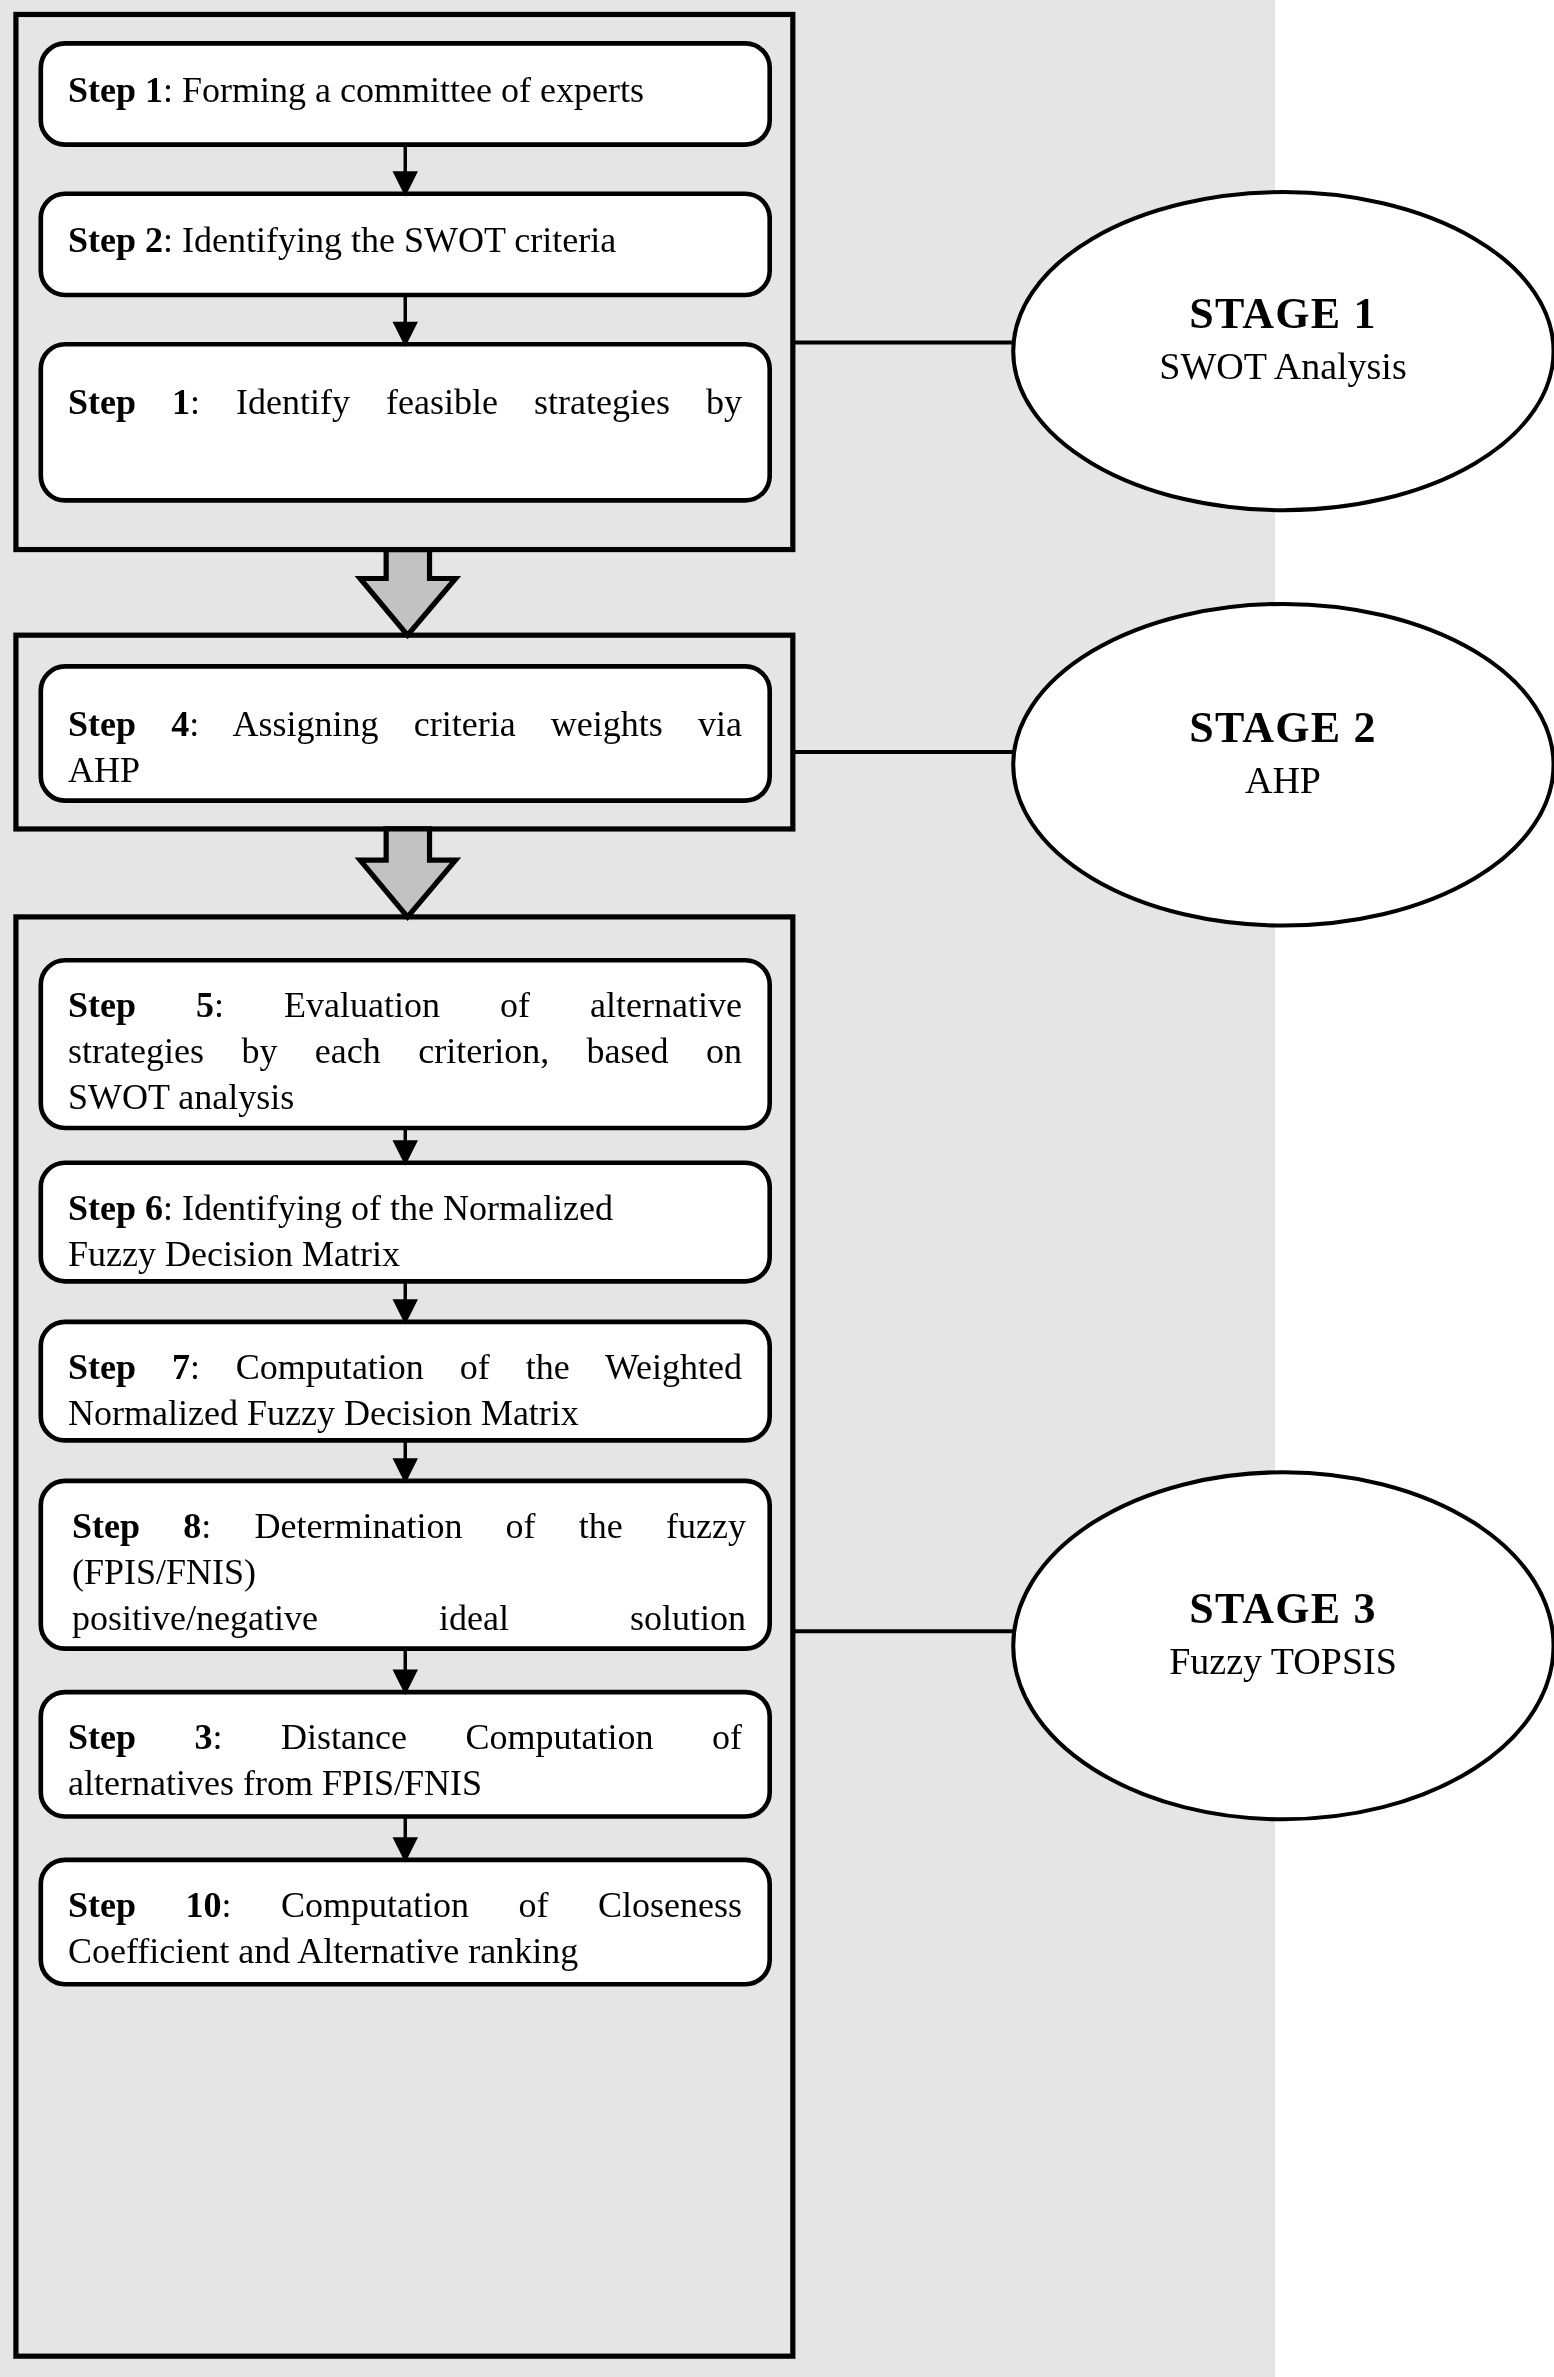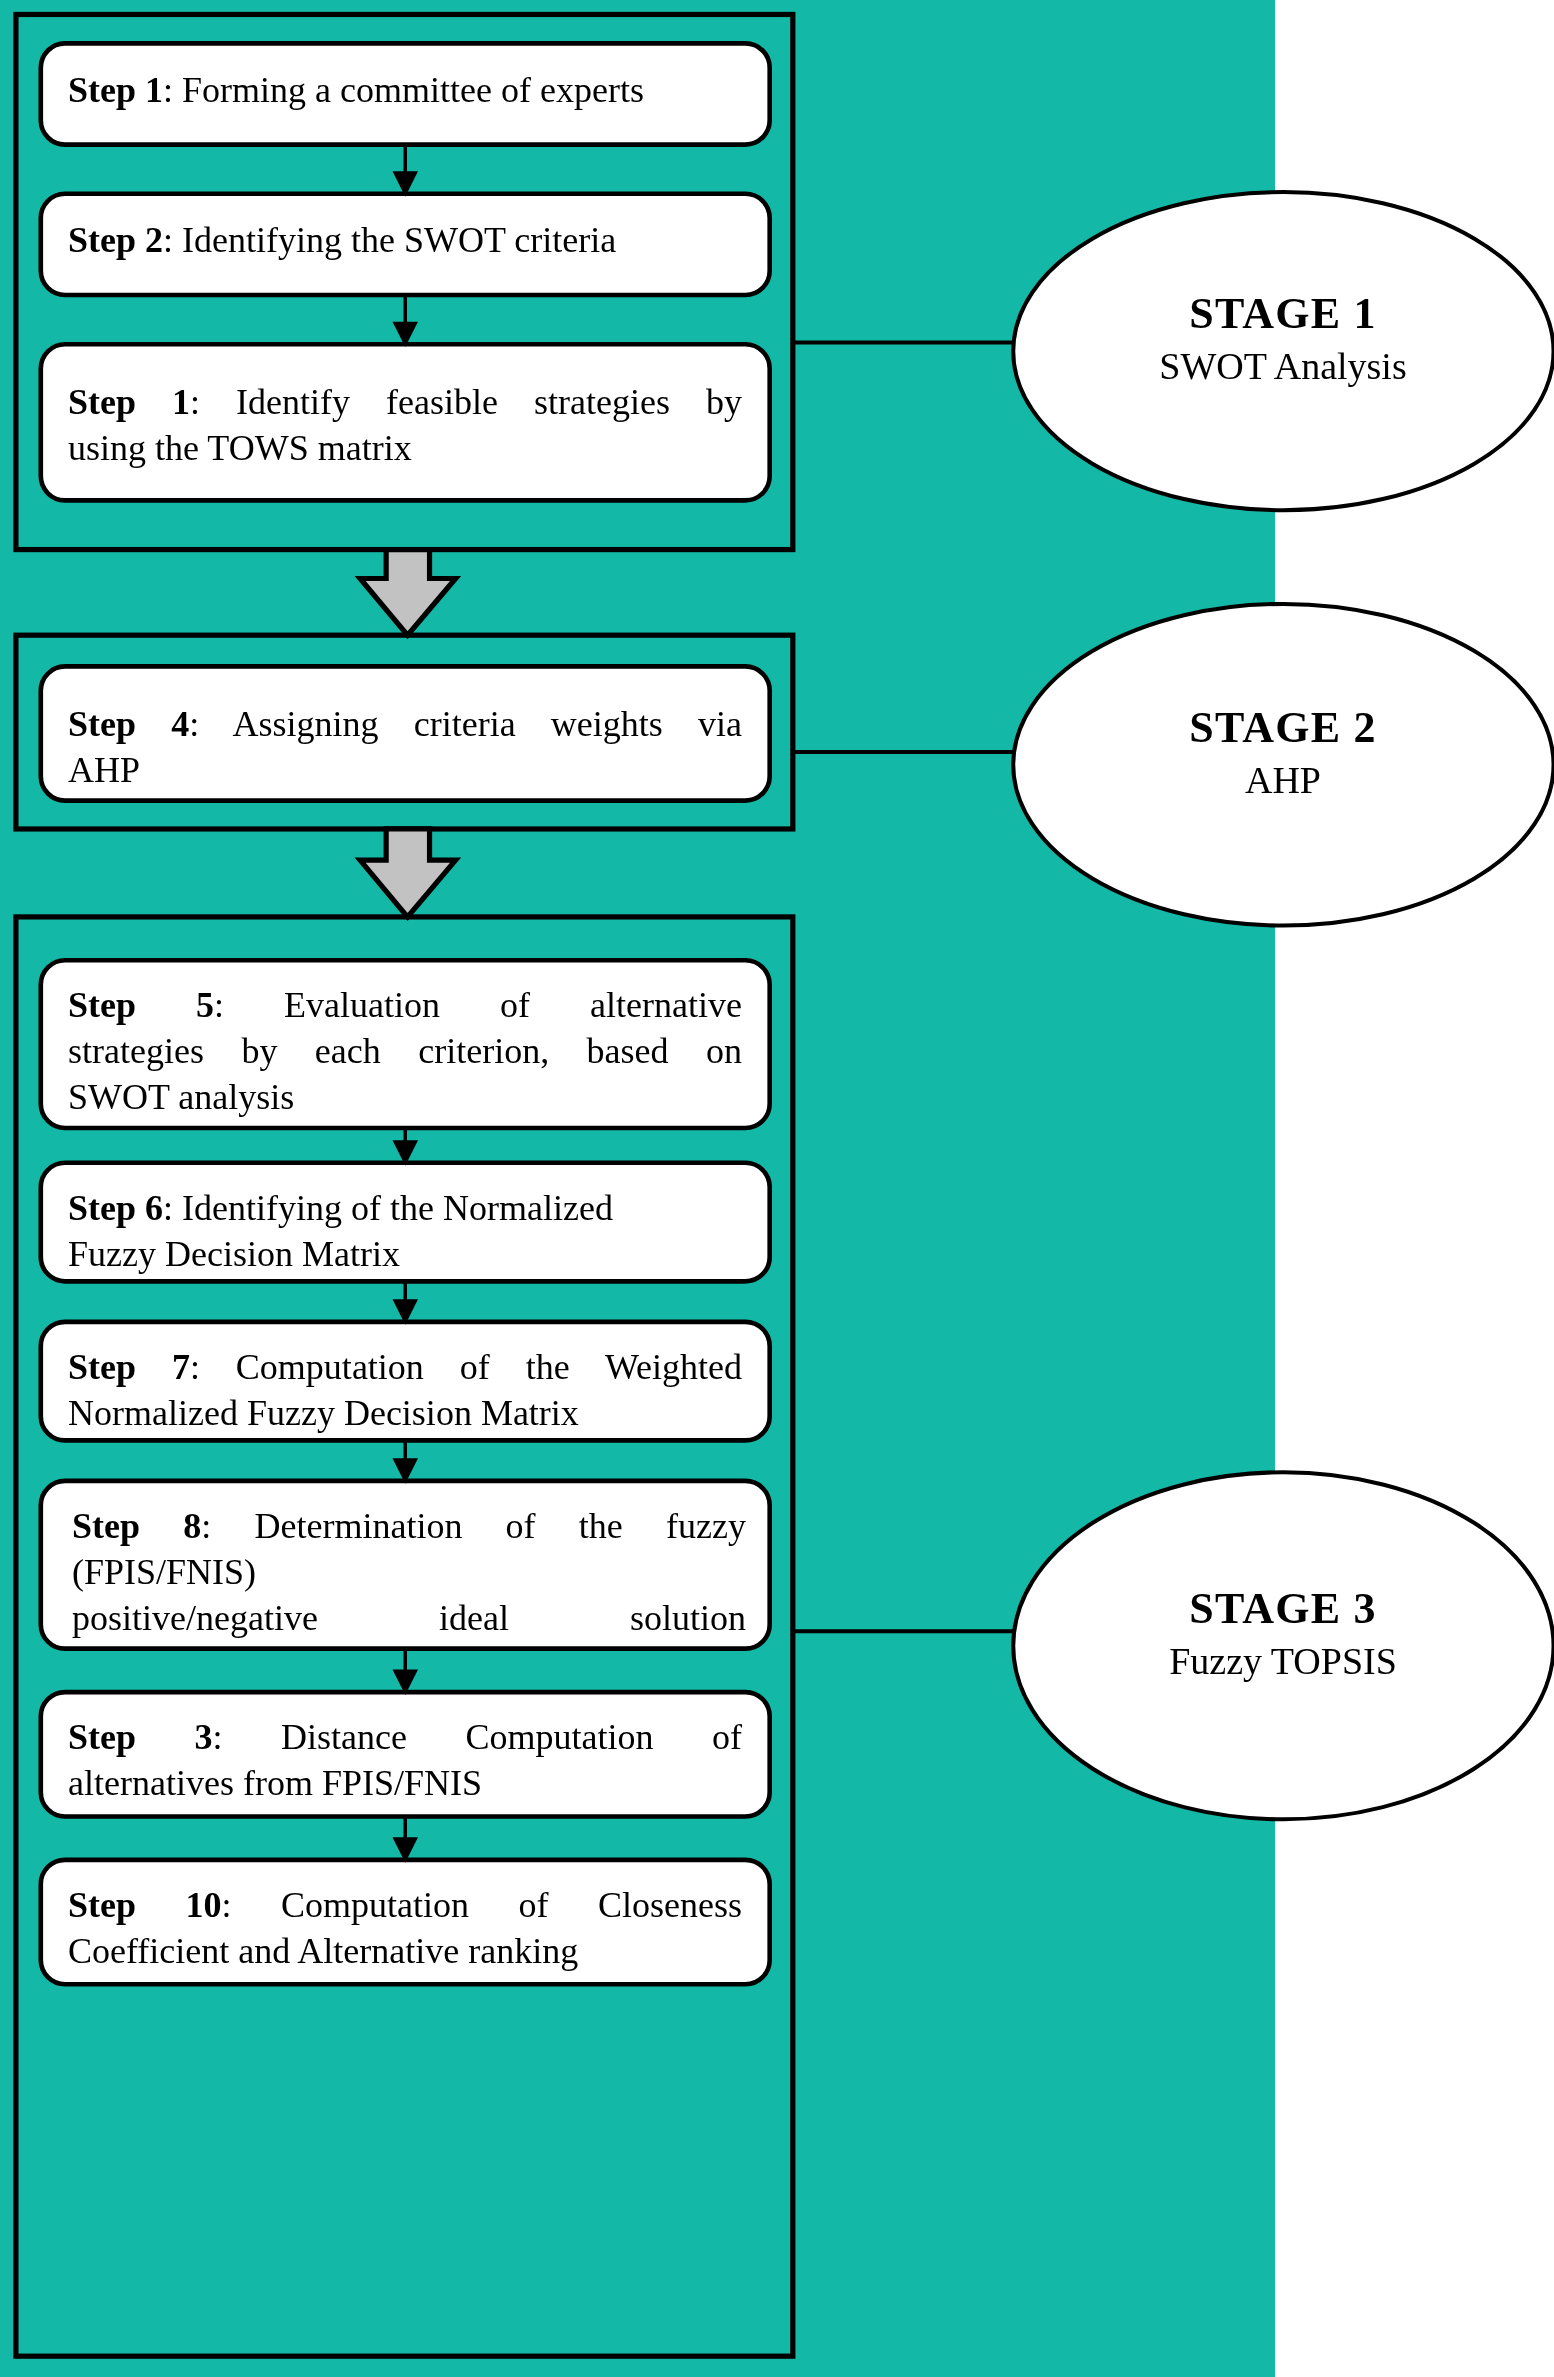--- a/index.html
+++ b/index.html
@@ -5,21 +5,21 @@
 <style>
   html, body {
     margin: 0;
     padding: 0;
     background: #ffffff;
   }
   #canvas {
     position: relative;
     width: 1275px;
     height: 2377px;
-    background: #14b8a6;
+    background: #e5e5e5;
     font-family: "Liberation Serif", "DejaVu Serif", serif;
   }
   svg.layer {
     position: absolute;
     top: 0;
     left: 0;
     width: 1555px;
     height: 2377px;
     overflow: visible;
   }
@@ -178,21 +178,20 @@
   <div class="step-text" style="left:68px; top:217px; width:674px;">
     <span class="line left">
       <span class="lead">Step 2</span><span>: </span><span>Identifying the SWOT criteria</span>
     </span>
   </div>
 
   <div class="step-text" style="left:68px; top:379px; width:674px;">
     <span class="line just">
       <span class="lead">Step 1</span><span>: </span><span>Identify feasible strategies by</span>
     </span>
-    <span class="line left">using the TOWS matrix</span>
   </div>
 
   <div class="step-text" style="left:68px; top:701px; width:674px;">
     <span class="line just">
       <span class="lead">Step 4</span><span>: </span><span>Assigning criteria weights via</span>
     </span>
     <span class="line left">AHP</span>
   </div>
 
   <div class="step-text" style="left:68px; top:982px; width:674px;">

